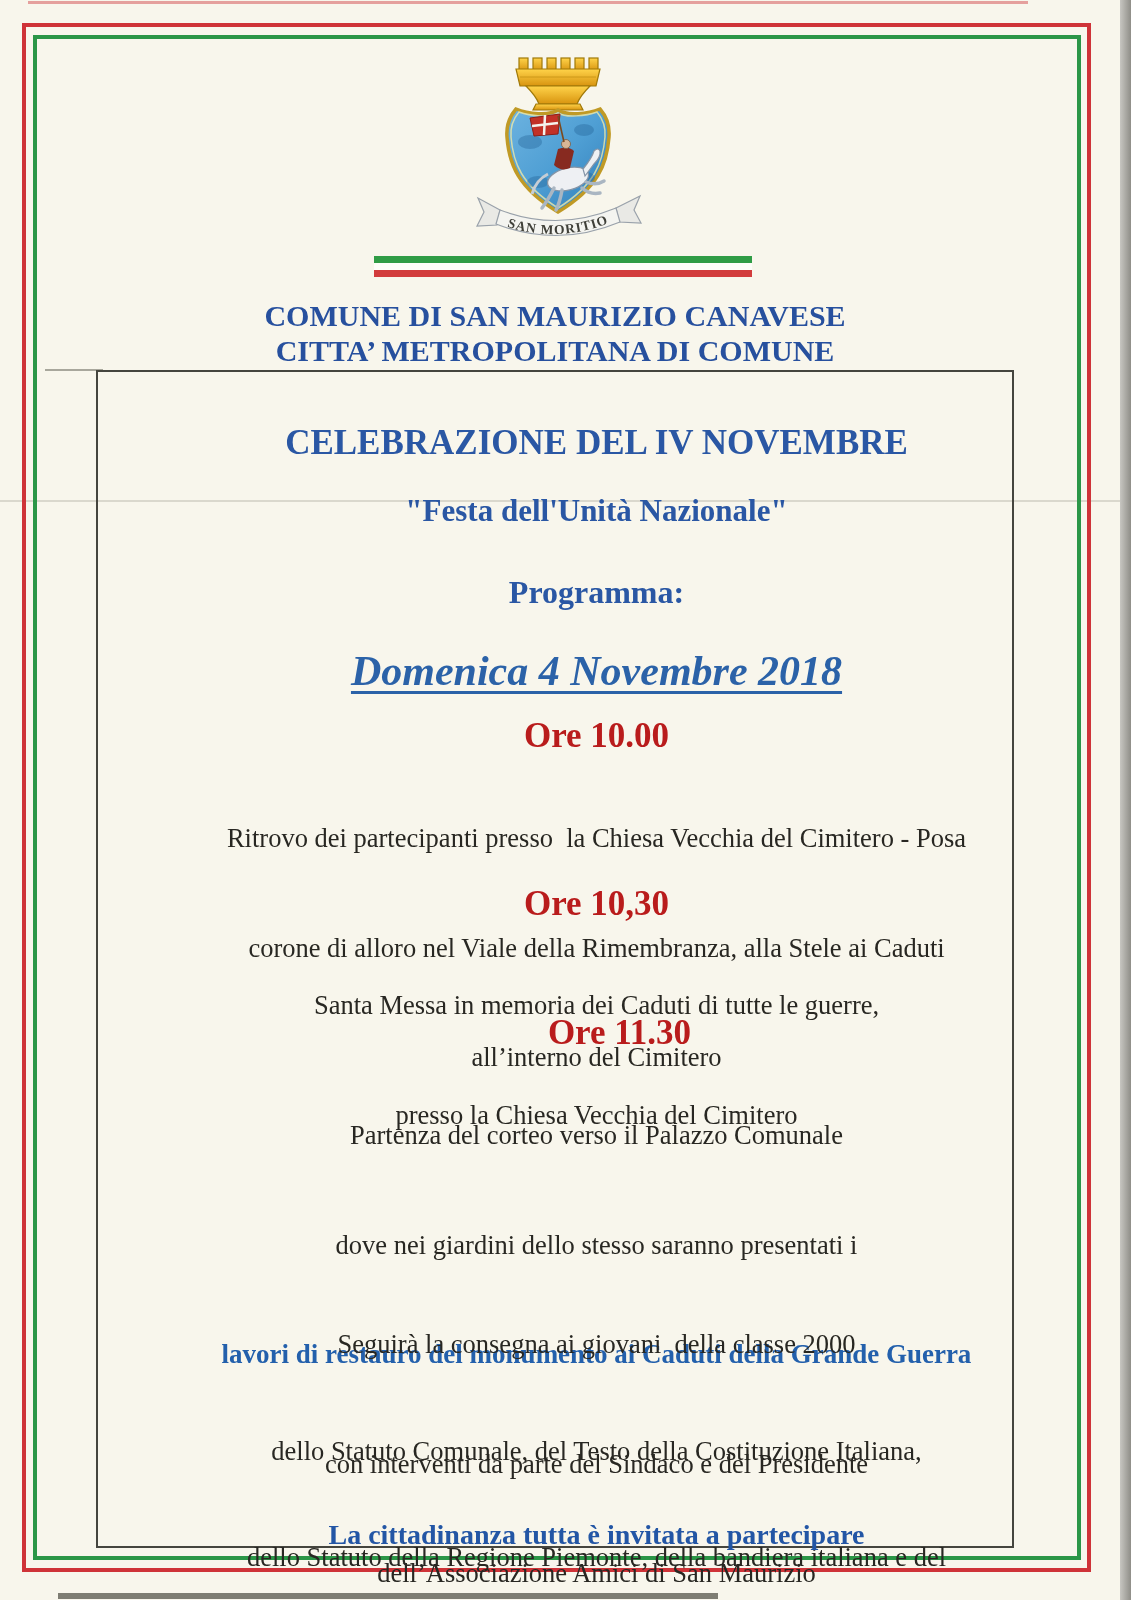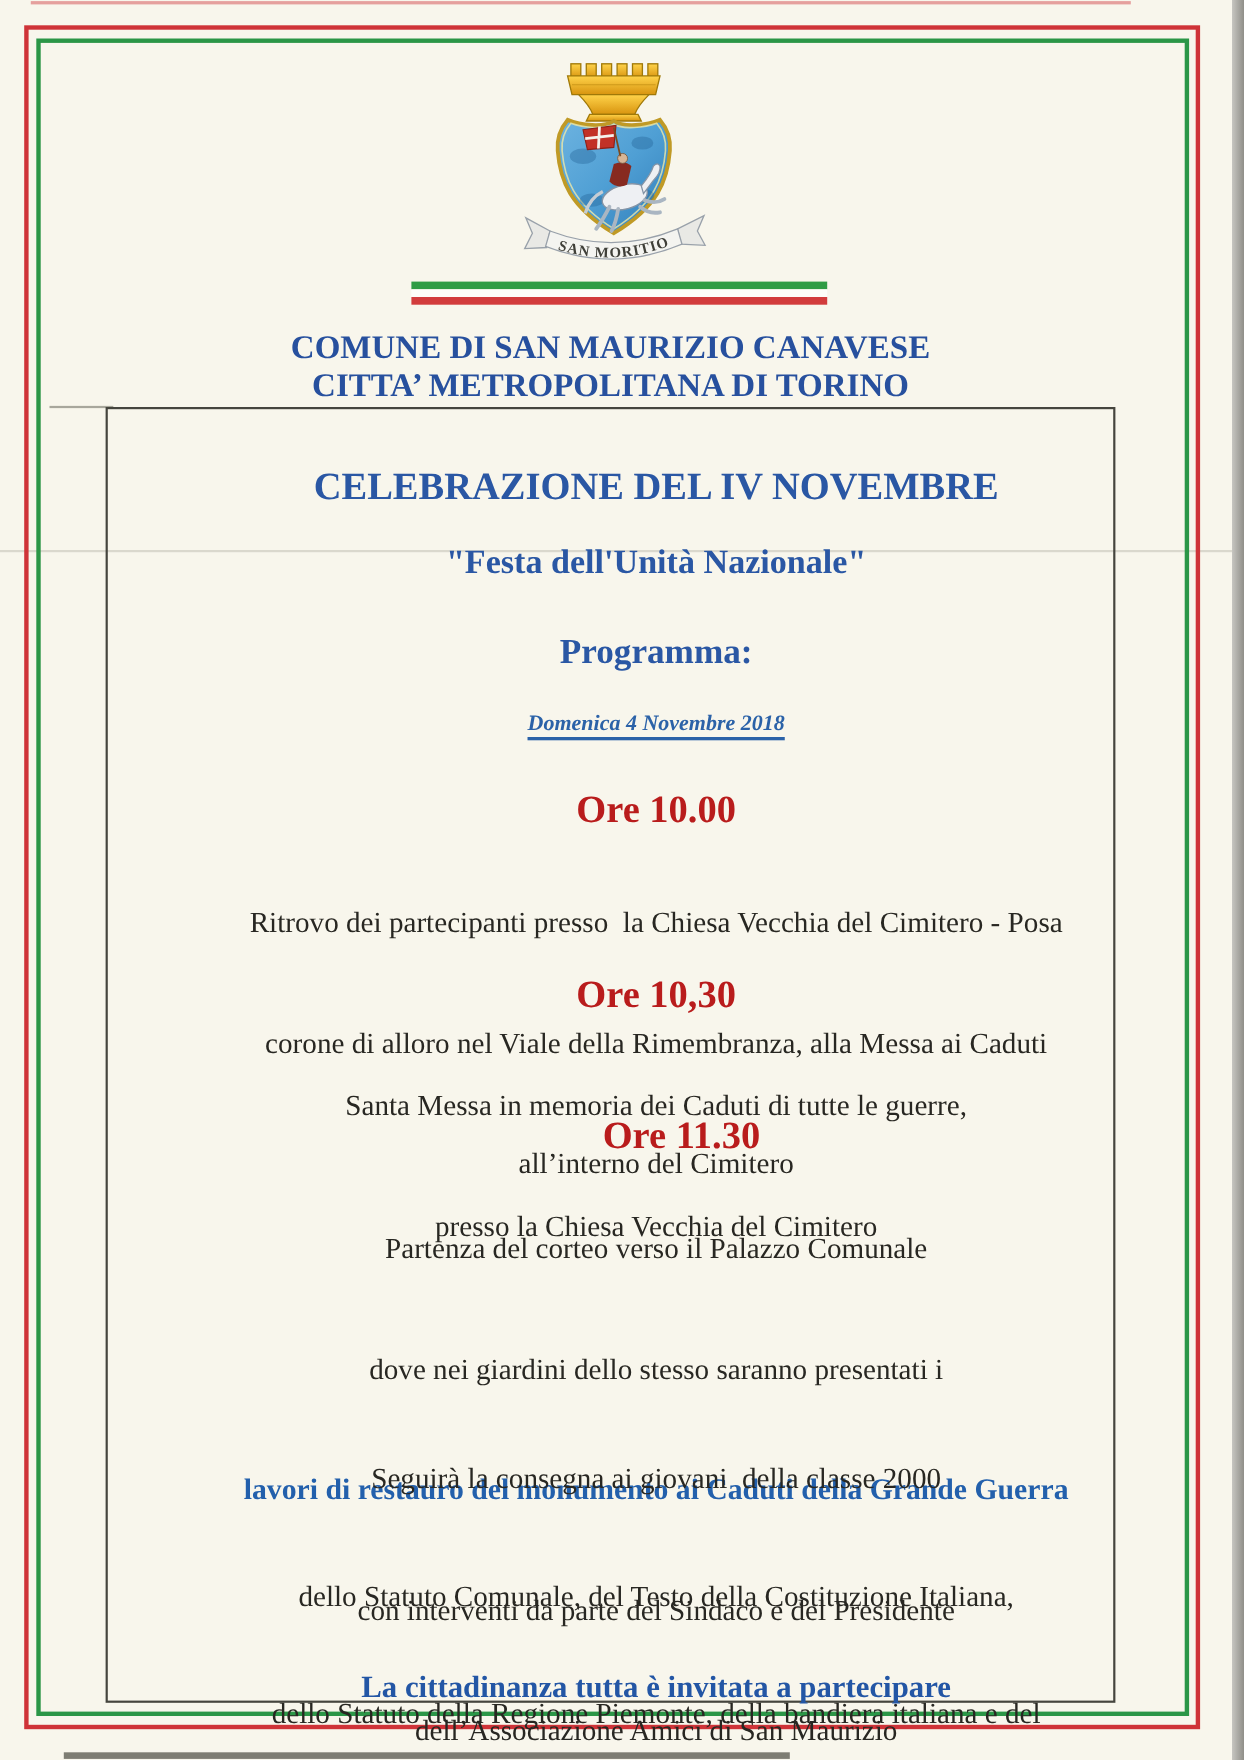--- a/index.html
+++ b/index.html
@@ -28,21 +28,21 @@
   .tricolor-bar .r{height:7px;background:#d23c3c;}
   
   .tb{position:absolute;left:0;width:1110px;text-align:center;white-space:pre-wrap;}
   .inbox{left:96px;width:1001px;}
   .hdr{font-weight:bold;color:#27509e;font-size:30px;line-height:34px;}
   .hdr1{top:299px;}
   .hdr2{top:334px;}
   .title{top:423px;font-size:35px;font-weight:bold;color:#2a57a4;}
   .subtitle{top:493px;font-size:31px;font-weight:bold;color:#2a57a4;}
   .programma{top:574px;font-size:32px;font-weight:bold;color:#2a57a4;}
-  .date{top:647px;font-size:20px;font-weight:bold;font-style:italic;color:#2b62a8;
+  .date{top:647px;font-size:42px;font-weight:bold;font-style:italic;color:#2b62a8;
         text-decoration:underline;text-decoration-thickness:2.5px;text-underline-offset:6px;}
   .oretime{font-size:35px;font-weight:bold;color:#b91c1c;}
   .e1t{top:716px;} .e1l{top:747px;}
   .e2t{top:884px;} .e2l{top:914px;}
   .e3t{top:1013px;padding-left:23px;} .e3l{top:1044px;}
   .body-lines{font-size:26.5px;line-height:36.5px;color:#282722;}
   .body-lines .hl{color:#2360ac;font-weight:bold;font-size:27px;}
   .para{top:1256px;font-size:26.5px;line-height:35.5px;color:#282722;}
   .footer{top:1447px;font-size:28px;font-weight:bold;color:#2356a5;line-height:35px;}
 </style>
@@ -117,34 +117,34 @@
     </g>
   </svg>
 
   <div class="tricolor-bar">
     <div class="g"></div>
       <div class="w"></div>
       <div class="r"></div>
   </div>
 
   <div class="tb hdr hdr1">COMUNE DI SAN MAURIZIO CANAVESE</div>
-  <div class="tb hdr hdr2">CITTA’ METROPOLITANA DI TORINO</div>
+  <div class="tb hdr hdr2">CITTA’ METROPOLITANA DI COMUNE</div>
 
   <div class="content-box"></div>
   <div class="scan-line-boxext"></div>
 
   <div class="tb inbox title">CELEBRAZIONE DEL IV NOVEMBRE</div>
   <div class="tb inbox subtitle">"Festa dell'Unità Nazionale"</div>
   <div class="tb inbox programma">Programma:</div>
   <div class="tb inbox date">Domenica 4 Novembre 2018</div>
 
   <div class="tb inbox oretime e1t">Ore 10.00</div>
   <div class="tb inbox body-lines e1l">
     <div>Ritrovo dei partecipanti presso  la Chiesa Vecchia del Cimitero - Posa</div>
-    <div>corone di alloro nel Viale della Rimembranza, alla Messa ai Caduti</div>
+    <div>corone di alloro nel Viale della Rimembranza, alla Stele ai Caduti</div>
     <div>all’interno del Cimitero</div>
   </div>
 
   <div class="tb inbox oretime e2t">Ore 10,30</div>
   <div class="tb inbox body-lines e2l">
     <div>Santa Messa in memoria dei Caduti di tutte le guerre,</div>
     <div>presso la Chiesa Vecchia del Cimitero</div>
   </div>
 
   <div class="tb inbox oretime e3t">Ore 11.30</div>

